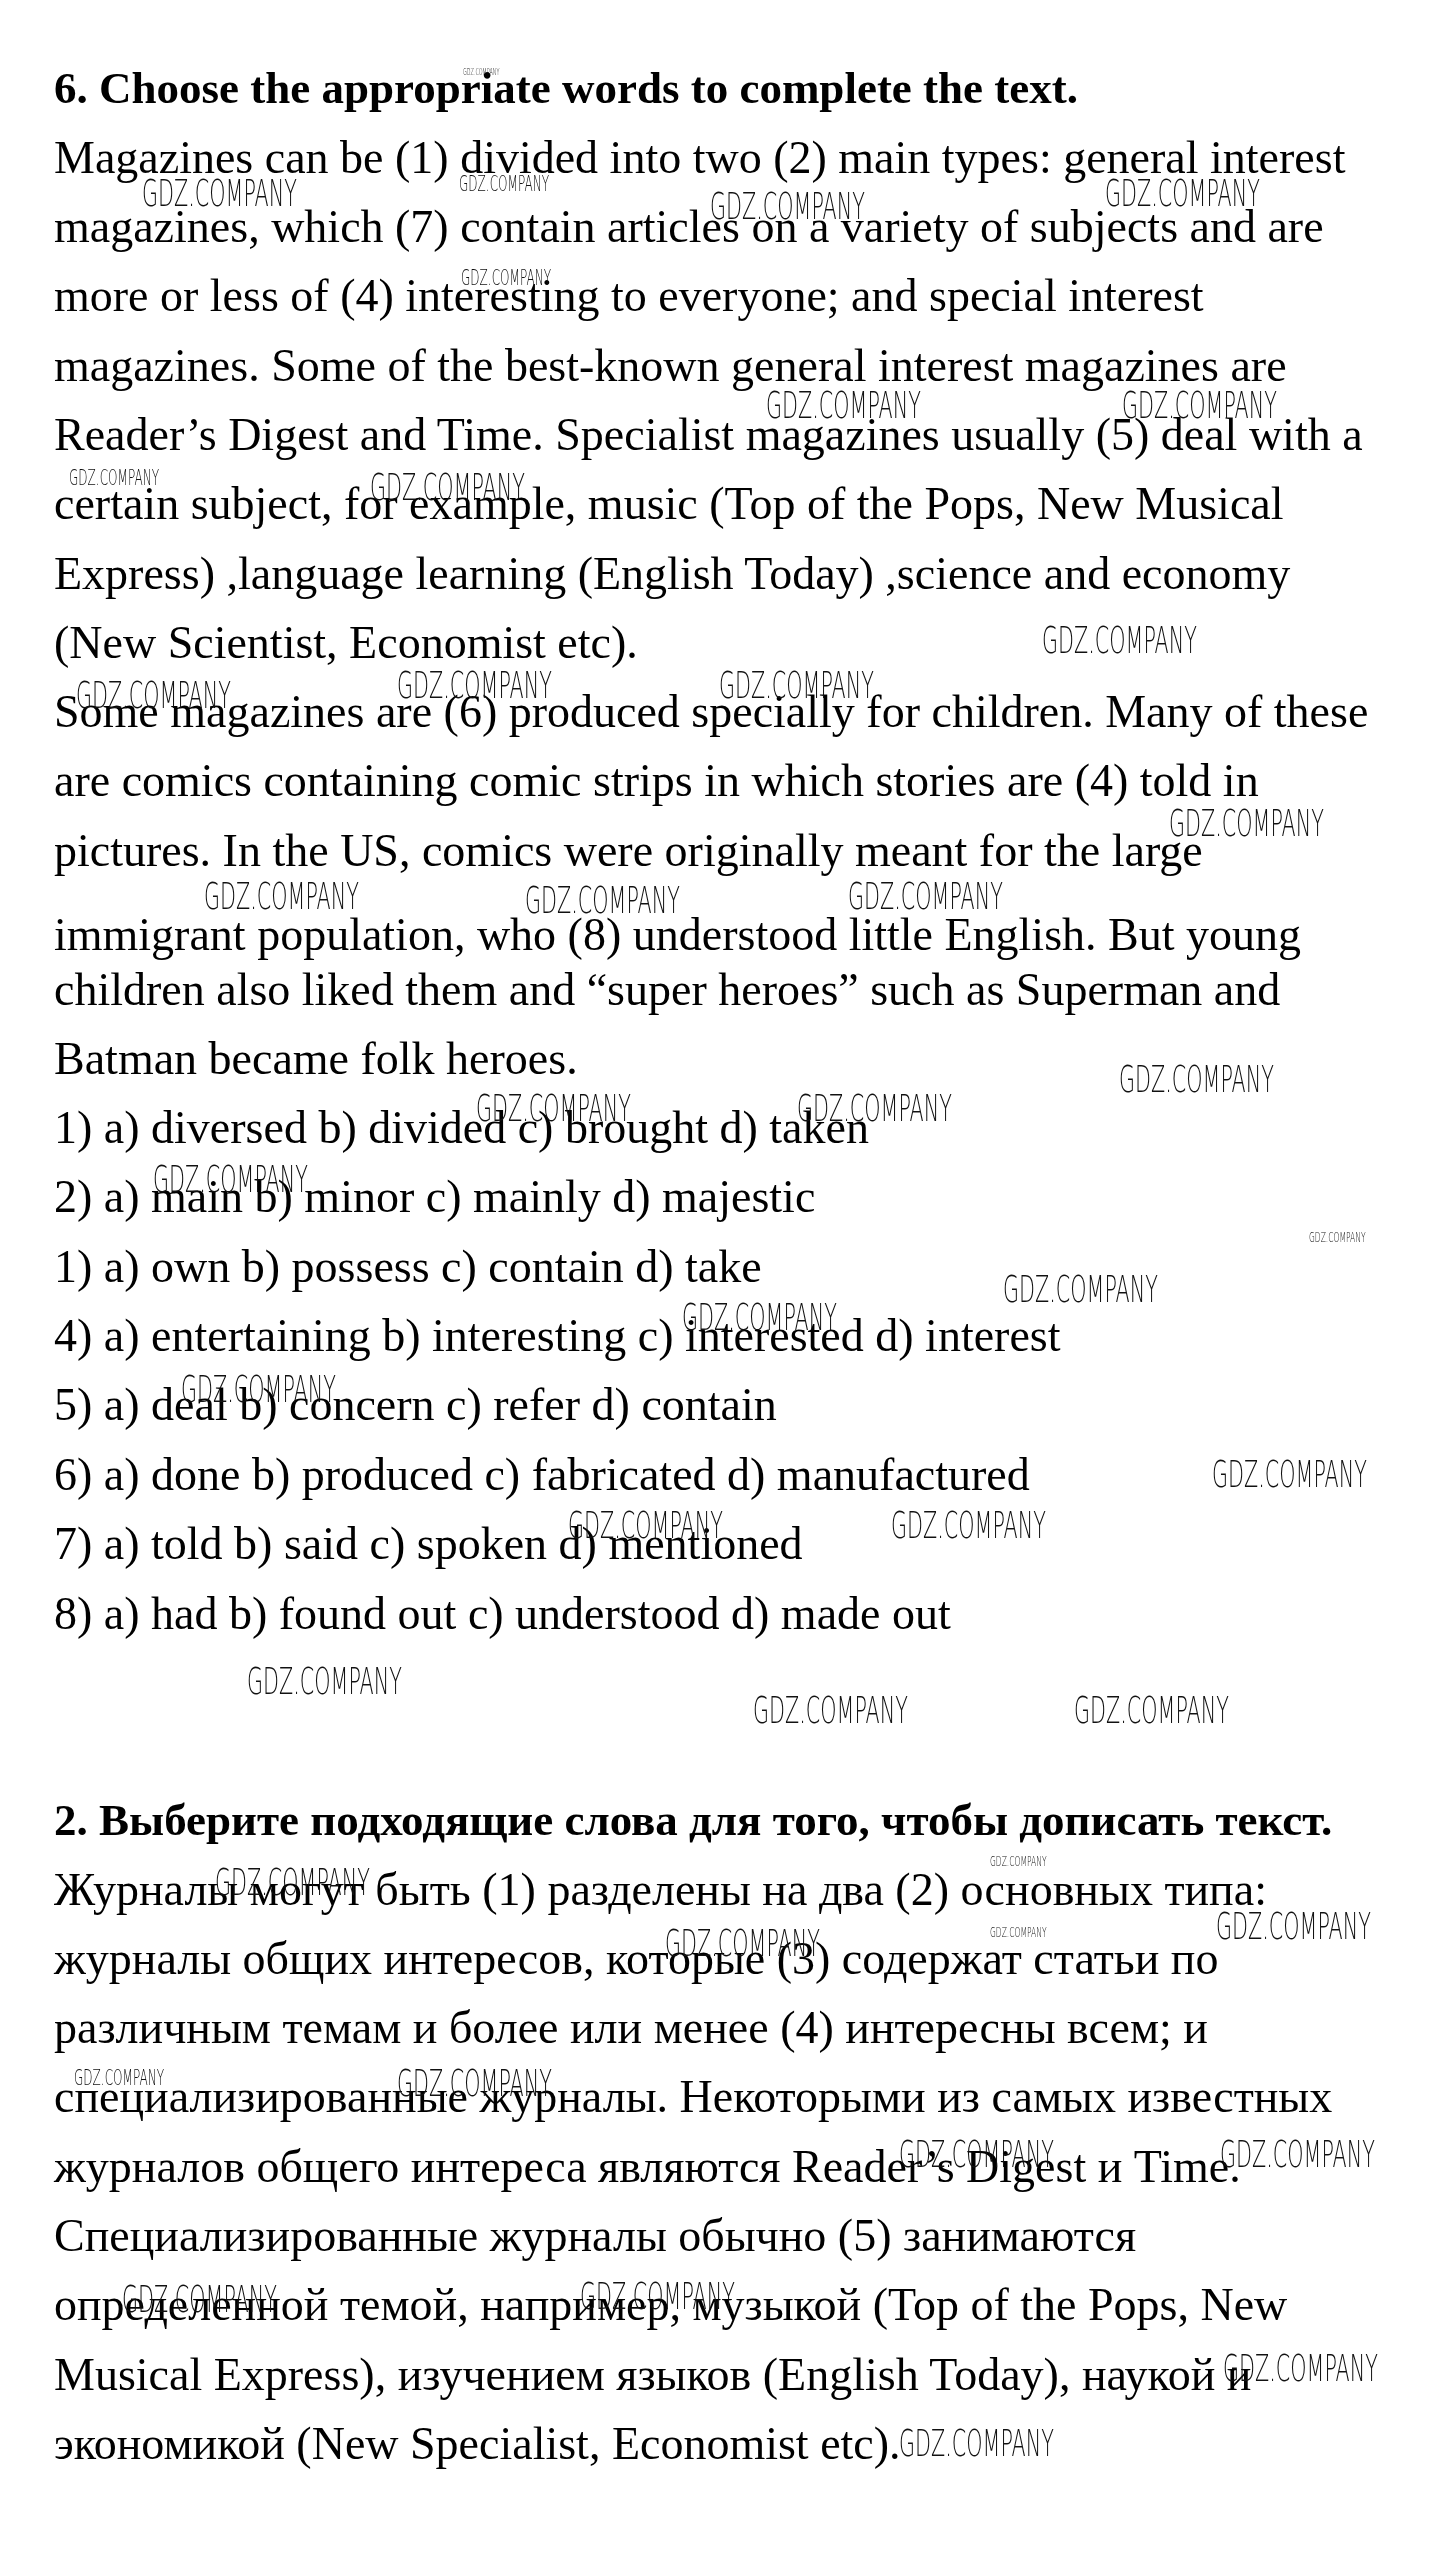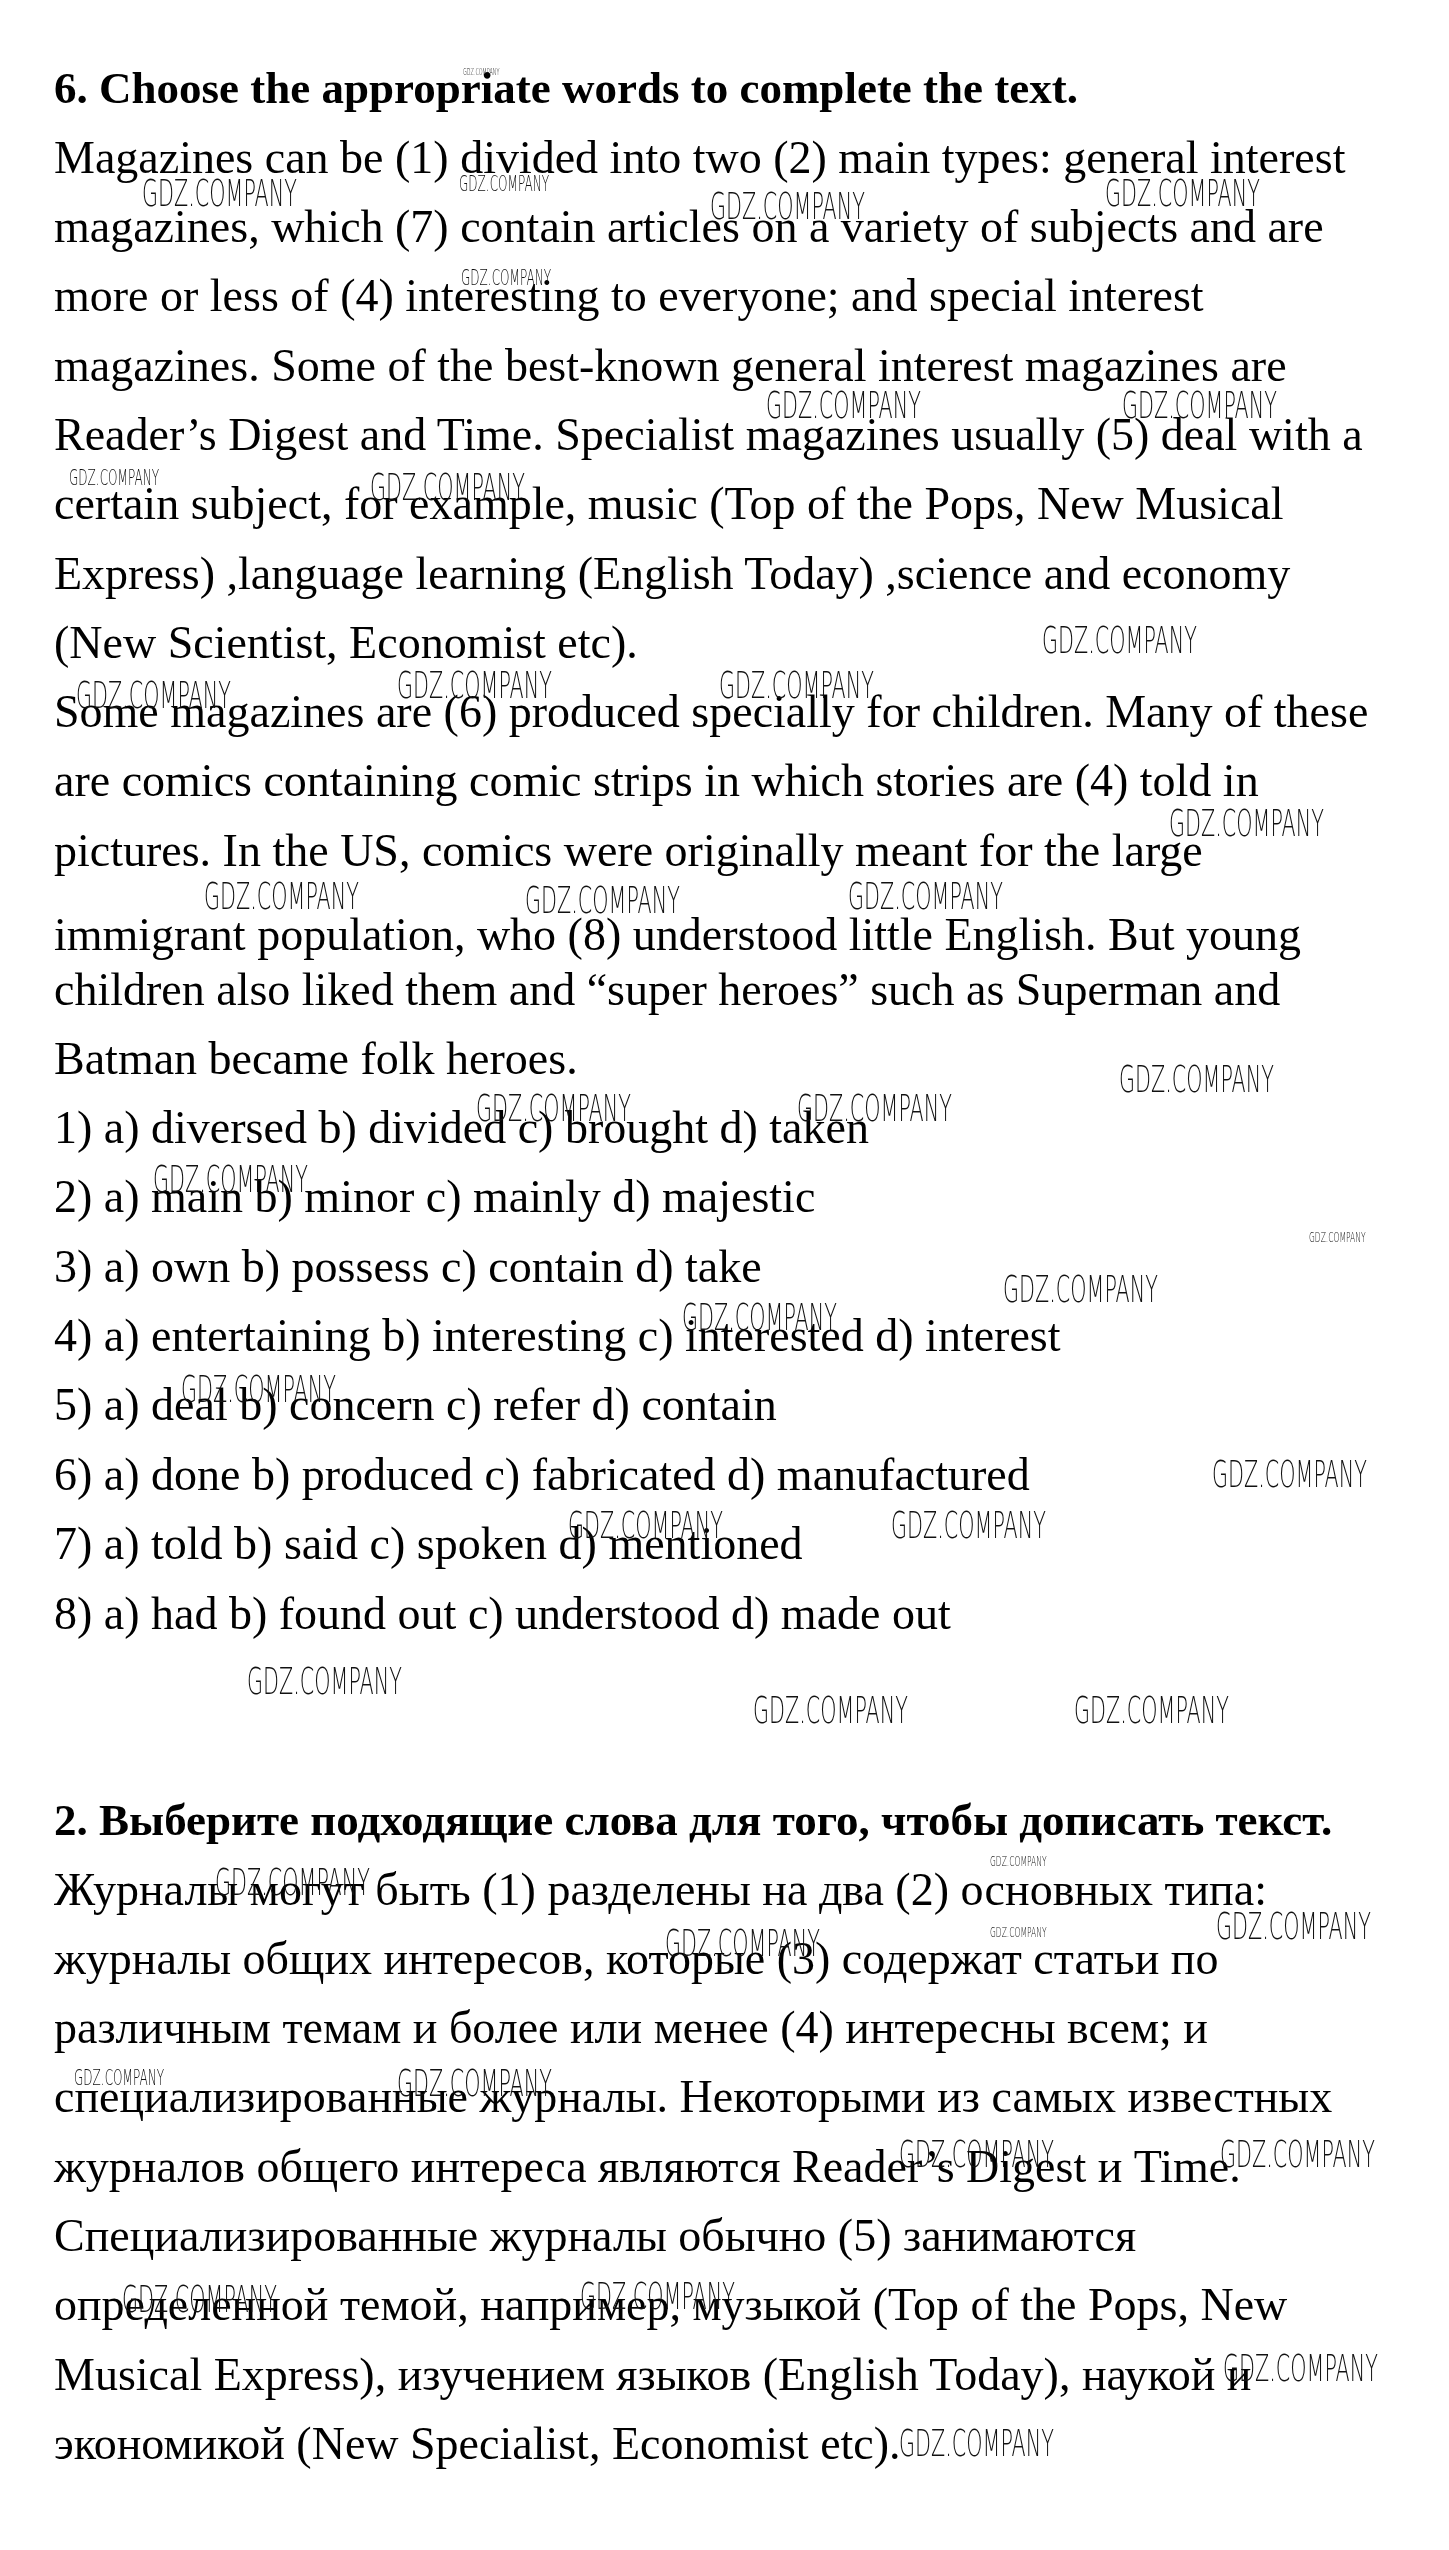--- a/index.html
+++ b/index.html
@@ -65,21 +65,21 @@
     <div class="line" style="top:758px">are comics containing comic strips in which stories are (4) told in</div>
     <div class="line" style="top:828px">pictures. In the US, comics were originally meant for the large</div>
     <div class="line" style="top:912px">immigrant population, who (8) understood little English. But young</div>
     <div class="line" style="top:967px">children also liked them and “super heroes” such as Superman and</div>
     <div class="line" style="top:1036px">Batman became folk heroes.</div>
   </div>
 
   <div>
     <div class="line" style="top:1105px">1) a) diversed b) divided c) brought d) taken</div>
     <div class="line" style="top:1174px">2) a) main b) minor c) mainly d) majestic</div>
-    <div class="line" style="top:1244px">3) a) own b) possess c) contain d) take</div>
+    <div class="line" style="top:1244px">1) a) own b) possess c) contain d) take</div>
     <div class="line" style="top:1313px">4) a) entertaining b) interesting c) interested d) interest</div>
     <div class="line" style="top:1382px">5) a) deal b) concern c) refer d) contain</div>
     <div class="line" style="top:1452px">6) a) done b) produced c) fabricated d) manufactured</div>
     <div class="line" style="top:1521px">7) a) told b) said c) spoken d) mentioned</div>
     <div class="line" style="top:1591px">8) a) had b) found out c) understood d) made out</div>
   </div>
 </div>
 
 <div>
   <div class="line bold" style="top:1797px">2. Выберите подходящие слова для того, чтобы дописать текст.</div>

